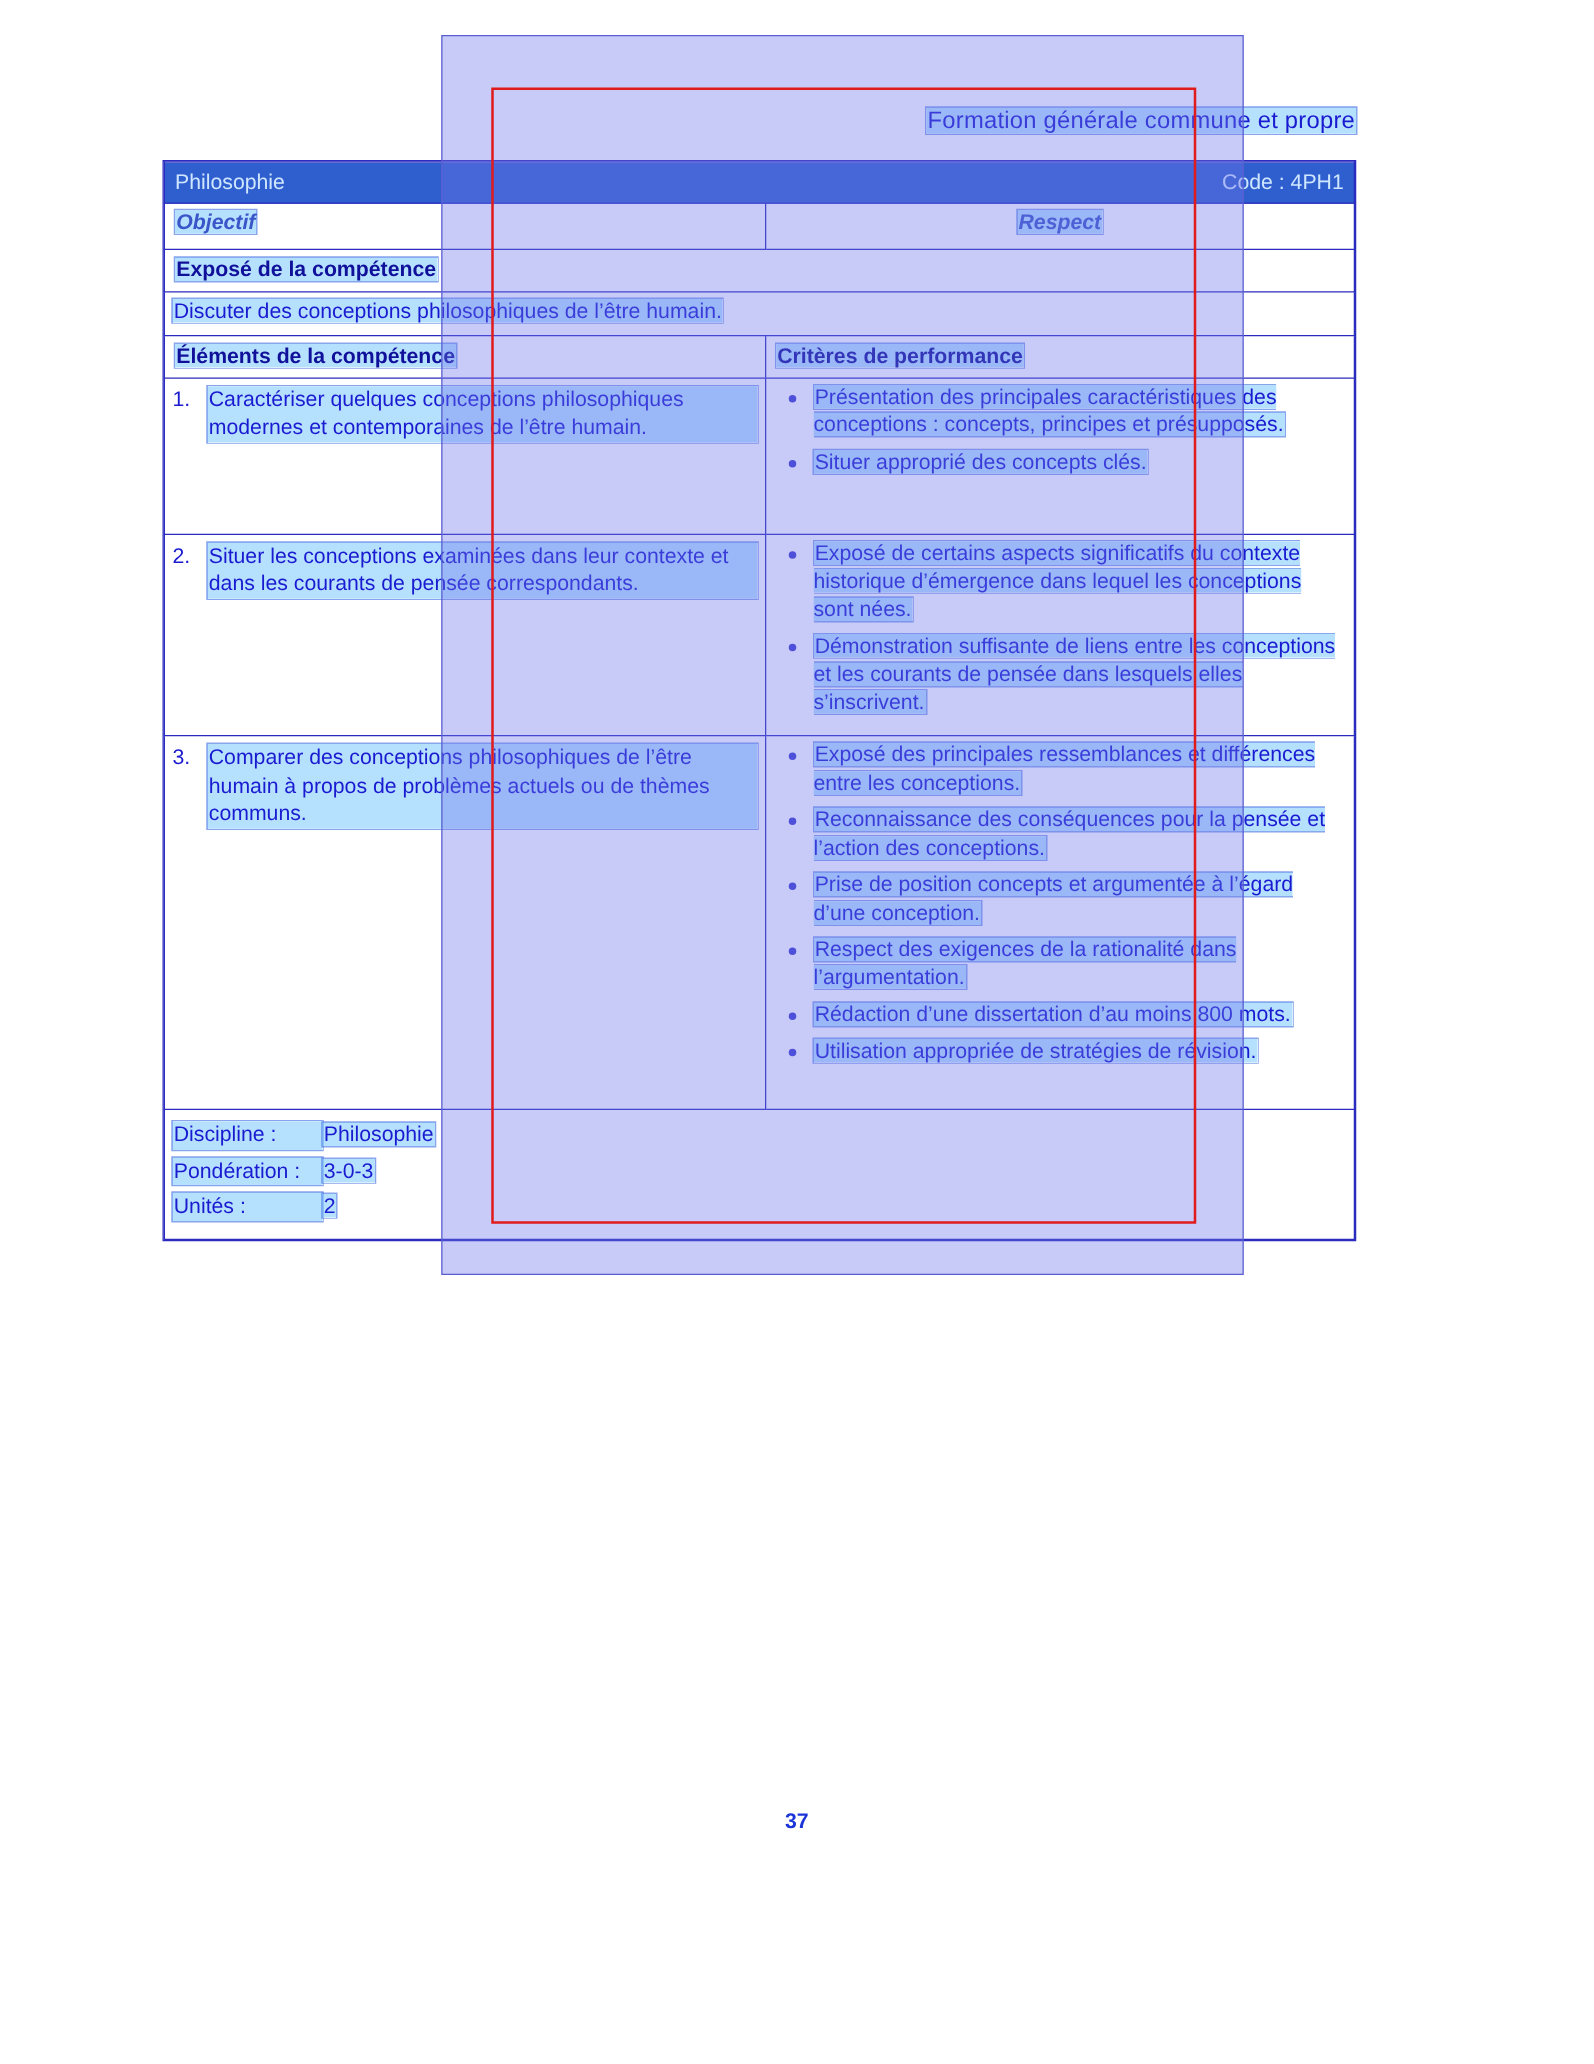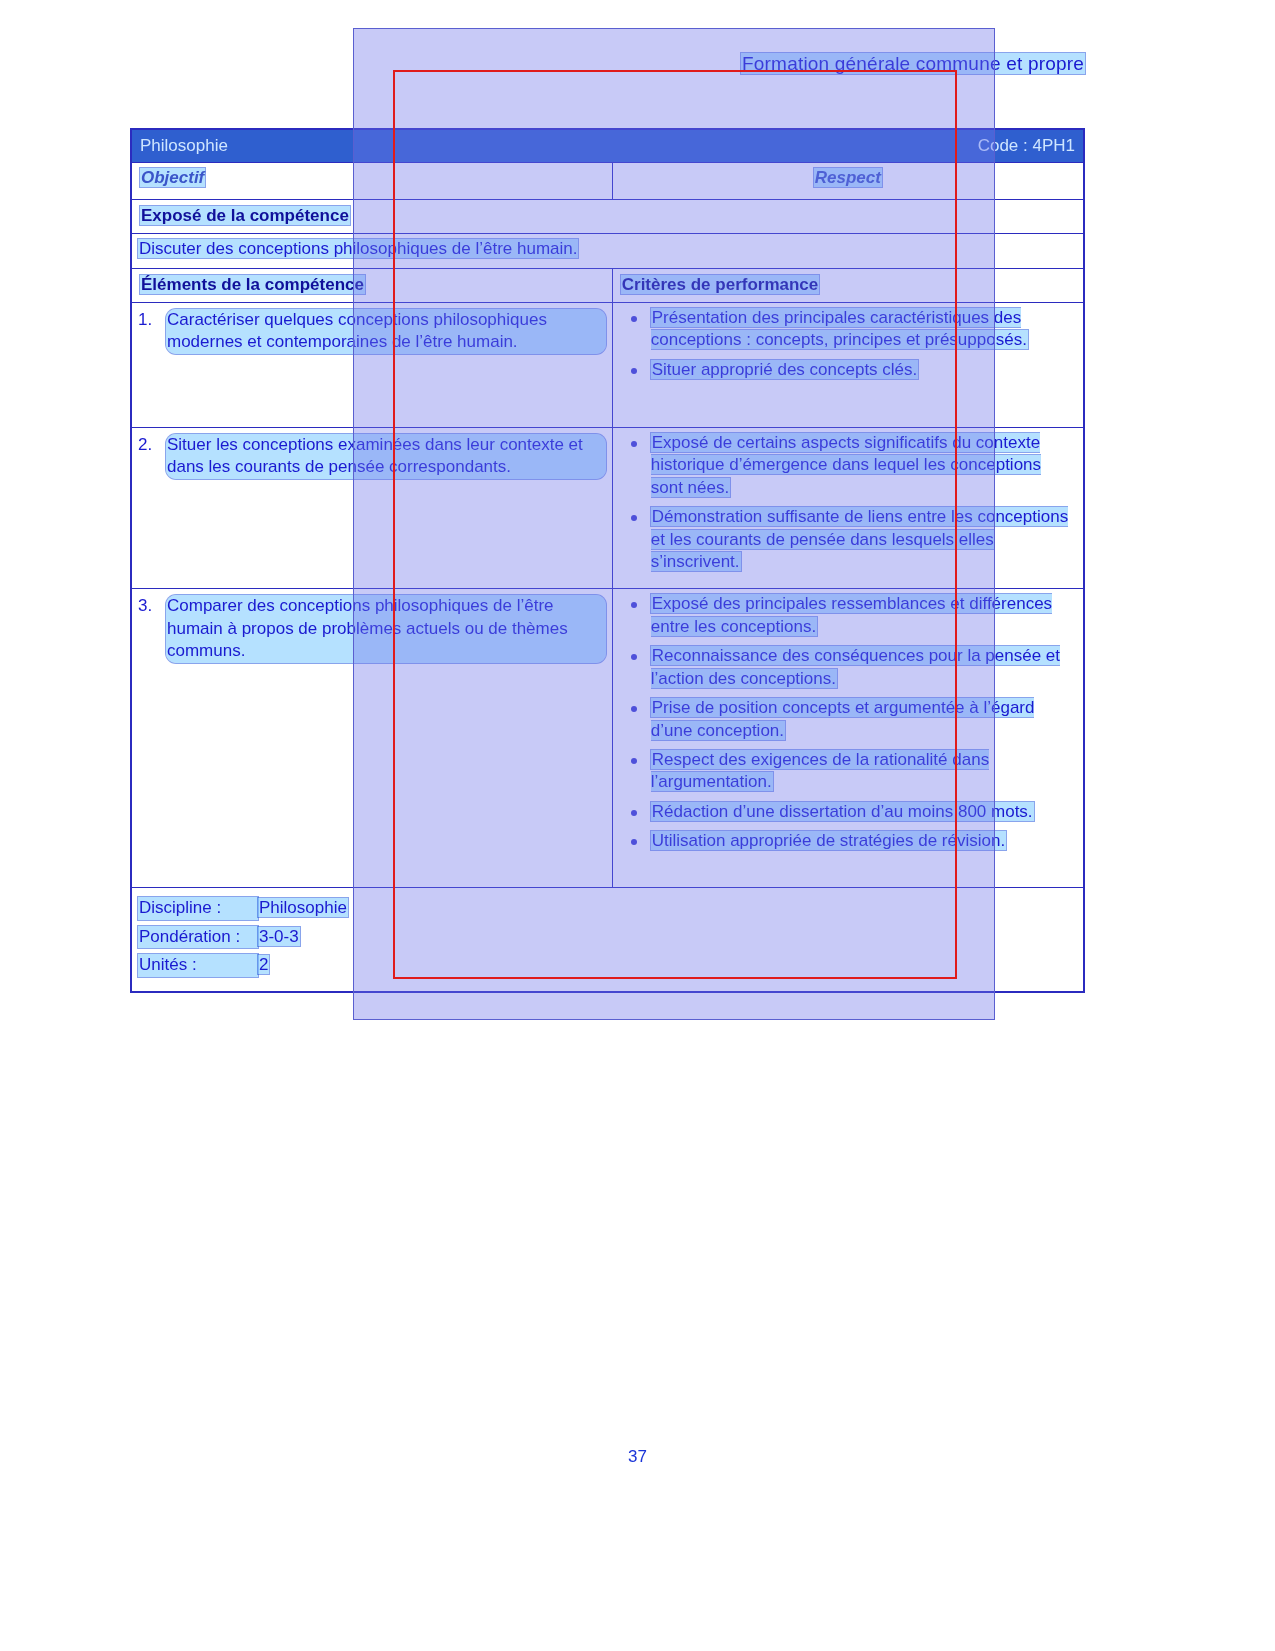--- a/index.html
+++ b/index.html
@@ -38,21 +38,21 @@
   }
   
   .hl {
     background: rgba(120,200,255,0.55);
     box-shadow: 0 0 0 1px rgba(40,90,220,0.55);
     padding: 0 1px;
   }
   
   #header-line {
     position: absolute;
-    left: 130px; top: 53px;
+    left: 130px; top: 86px;
     width: 955px;
     text-align: right;
     font-size: 19px;
     letter-spacing: .2px;
   }
   
   #table-wrap {
     position: absolute;
     left: 130px;
     top: 128px;
@@ -97,21 +97,21 @@
   }
   .col-left { width: 50.5%; }
   .col-right { width: 49.5%; }
   .numlist { margin: 0; padding: 0; list-style: none; }
   .numlist li {
     display: flex;
     gap: 8px;
     margin: 2px 0 2px 0;
   }
   .numlist .num { width: 20px; flex: none; }
-  .numlist .txt { flex: 1; border-radius: 10px; }
+  .numlist .txt { flex: 1; }
   ul.bul {
     margin: 0;
     padding: 0 0 0 6px;
     list-style: none;
   }
   ul.bul li {
     position: relative;
     padding-left: 26px;
     margin: 0 0 7px 0;
   }
@@ -126,21 +126,21 @@
   .cell-tall { height: 112px; }
   .activ-cell { padding-top: 6px !important; }
   .activ-line { margin: 3px 0 6px 0; }
   .activ-line .lbl { display: inline-block; min-width: 118px; }
   #page-number {
     position: absolute;
     left: 0; top: 1447px;
     width: 1275px;
     text-align: center;
     font-size: 17px;
-    font-weight: normal;
+    font-weight: bold;
     color: #1a34d8;
   }
 </style>
 </head>
 <body>
 
 <div id="page">
 
   <div id="header-line">
     <span class="hl">Formation générale commune et propre</span>

